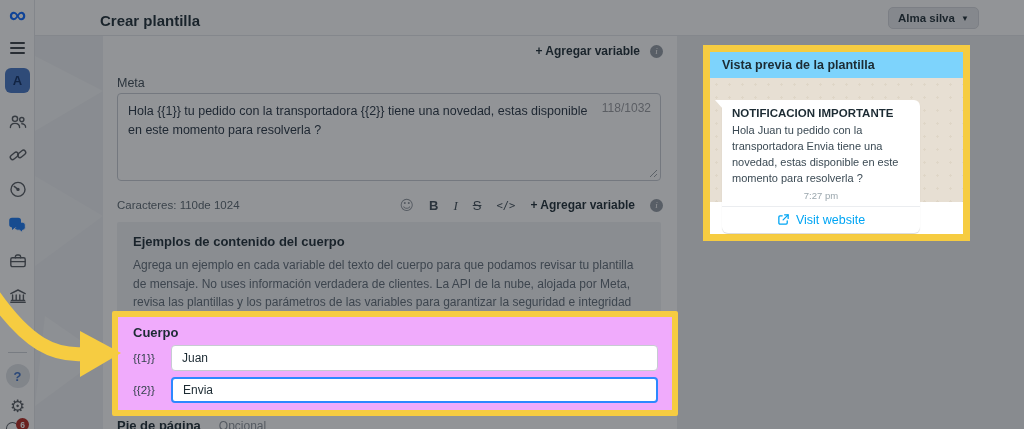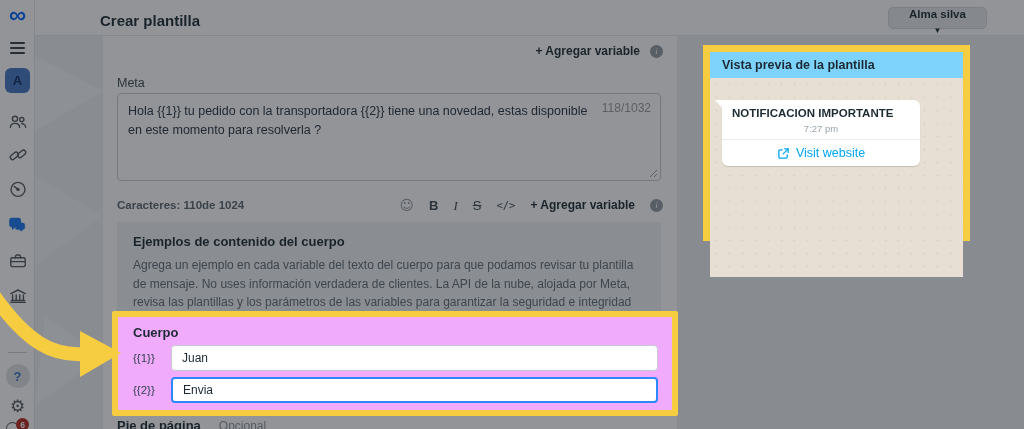--- a/index.html
+++ b/index.html
@@ -20,36 +20,36 @@
   .side-divider{position:absolute;left:8px;top:352px;width:19px;height:1px;background:#cfd2d7;}
   .help-circle{top:364px;}
   .help-circle .hc{width:24px;height:24px;border-radius:50%;background:#dfe2e7;color:#3c6fc4;font-size:13px;font-weight:700;display:flex;align-items:center;justify-content:center;}
   .gear{top:396px;height:20px;font-size:17px;color:#54595f;font-family:"DejaVu Sans",sans-serif;}
   .bellwrap{position:absolute;left:4px;top:420px;width:30px;height:12px;}
   .bell-arc{position:absolute;left:2px;top:2px;width:13px;height:9px;border:1.6px solid #54595f;border-bottom:none;border-radius:7px 7px 0 0;}
   .badge{position:absolute;left:12px;top:-2px;width:13px;height:13px;border-radius:50%;background:#B3261E;color:#fff;font-size:8.5px;font-weight:700;display:flex;align-items:center;justify-content:center;}
   
   .topbar{position:absolute;left:35px;top:0;width:989px;height:36px;background:#fff;border-bottom:1px solid #e4e6eb;}
   .page-title{position:absolute;left:65px;top:0;height:40px;display:flex;align-items:center;font-size:15px;font-weight:700;}
-  .account-btn{position:absolute;left:853px;top:7px;height:22px;padding:0 20px;background:#e7e9ec;border:1px solid #d5d8dd;border-radius:5px;display:flex;align-items:center;gap:6px;font-size:11.5px;font-weight:600;color:#1c2b33;cursor:pointer;flex-direction:column;}
+  .account-btn{position:absolute;left:853px;top:7px;height:22px;padding:0 9px;background:#e7e9ec;border:1px solid #d5d8dd;border-radius:5px;display:flex;align-items:center;gap:6px;font-size:11.5px;font-weight:600;color:#1c2b33;cursor:pointer;}
   .caret{font-size:8px;color:#1c2b33;}
   
   .pattern{position:absolute;left:35px;top:36px;width:68px;height:393px;background:#eef0f3;overflow:hidden;}
   
   .card{position:absolute;left:103px;top:36px;width:574px;height:393px;background:#fff;}
   .addvar-top{position:absolute;right:14px;top:8px;display:flex;align-items:center;gap:10px;}
   .addvar-label{font-size:12px;font-weight:600;color:#1c2b33;cursor:pointer;}
   .info-dot{width:13px;height:13px;border-radius:50%;background:#9299a2;color:#fff;font-size:9px;font-style:italic;font-family:"Liberation Serif",serif;display:flex;align-items:center;justify-content:center;cursor:pointer;}
   .body-label{position:absolute;left:14px;top:40px;font-size:12.5px;color:#3e4b55;}
   .ta-wrap{position:absolute;left:14px;top:57px;width:544px;height:88px;}
   .ta-wrap textarea{width:100%;height:100%;resize:none;border:1px solid #c6cbd2;border-radius:4px;padding:8px 72px 8px 10px;font-family:"Liberation Sans",sans-serif;font-size:12.5px;line-height:1.55;color:#273442;background:#fff;outline:none;}
   .ta-counter{position:absolute;right:10px;top:8px;font-size:12px;color:#97999e;}
   .ta-grip{position:absolute;right:3px;bottom:3px;}
   .chars-row{position:absolute;left:14px;right:14px;top:158px;height:22px;display:flex;align-items:center;justify-content:space-between;}
-  .chars-count{font-size:11.5px;color:#5b6770;font-weight:bold;}
+  .chars-count{font-size:11.5px;color:#5b6770;}
   .fmt-toolbar{display:flex;align-items:center;gap:15px;}
   .fmt-btn{font-size:13px;color:#3e4b55;cursor:pointer;line-height:1;}
   .fmt-emoji{color:#8d939b;font-size:14px;font-family:"DejaVu Sans",sans-serif;}
   .fmt-bold{font-weight:700;}
   .fmt-italic{font-style:italic;font-family:"Liberation Serif",serif;}
   .fmt-strike{text-decoration:line-through;}
   .fmt-code{font-family:"DejaVu Sans Mono",monospace;font-size:10.5px;}
   
   .examples{position:absolute;left:14px;top:186px;width:544px;height:192px;background:#f0f1f4;border-radius:2px;}
   .examples h3{margin:0;position:absolute;left:16px;top:12px;font-size:13px;font-weight:700;color:#1c2b33;}
@@ -62,21 +62,21 @@
   .var-row.r2{top:60px;}
   .var-tag{width:28px;font-size:11.5px;color:#33424c;}
   .var-input{flex:1;height:26px;border:1px solid #c6cbd2;border-radius:4px;padding:0 10px;font-family:"Liberation Sans",sans-serif;font-size:12px;color:#1c2b33;outline:none;}
   .var-input.focused{border:2px solid #2d88ff;}
   .pie-row{position:absolute;left:14px;top:382px;display:flex;align-items:baseline;gap:18px;}
   .pie-label{font-size:13px;font-weight:700;color:#1c2b33;}
   .pie-opt{font-size:12px;color:#8d939b;}
   
   .preview{position:absolute;left:703px;top:45px;width:267px;height:196px;border:7px solid #F6CC41;background:#fff;z-index:20;}
   .preview-header{height:26px;background:#7dd3fc;display:flex;align-items:center;padding-left:12px;font-size:12.5px;font-weight:700;color:#1c2b33;}
-  .chat-area{position:relative;height:199px;background:#e7dfd3;background-image:radial-gradient(#dfd6c7 1px,transparent 1.2px);background-size:13px 13px;}
+  .chat-area{position:relative;height:124px;background:#e7dfd3;background-image:radial-gradient(#dfd6c7 1px,transparent 1.2px);background-size:13px 13px;}
   .bubble{position:absolute;left:12px;top:22px;width:198px;background:#fff;border-radius:6px;border-top-left-radius:0;box-shadow:0 1px 1px rgba(0,0,0,.15);padding:7px 10px 0 10px;}
   .bubble:before{content:"";position:absolute;left:-7px;top:0;width:0;height:0;border-bottom:9px solid transparent;border-right:8px solid #fff;}
   .bubble-title{font-size:11.5px;font-weight:700;color:#1c2b33;margin-bottom:4px;}
   .bubble-body{font-size:11px;line-height:1.45;color:#3b4a54;}
   .bubble-time{text-align:center;font-size:9.5px;color:#9aa6ad;margin-top:3px;}
   .bubble-btn{border-top:1px solid #ebedf0;margin:5px -10px 0 -10px;height:27px;display:flex;align-items:center;justify-content:center;gap:6px;cursor:pointer;}
   .bubble-btn span{font-size:12.5px;color:#00A5F4;font-weight:500;}
   
   .dim{position:absolute;inset:0;background:rgba(23,28,34,0.47);z-index:10;pointer-events:none;}
   .arrow{position:absolute;left:0;top:288px;z-index:30;pointer-events:none;}
@@ -215,20 +215,21 @@
       <span class="pie-label">Pie de página</span>
       <span class="pie-opt">Opcional</span>
     </div>
   </main>
 
   <section class="preview">
     <div class="preview-header">Vista previa de la plantilla</div>
     <div class="chat-area">
       <div class="bubble">
         <div class="bubble-title">NOTIFICACION IMPORTANTE</div>
+        <div class="bubble-body">Hola Juan tu pedido con la transportadora Envia tiene una novedad, estas disponible en este momento para resolverla ?</div>
         <div class="bubble-time">7:27 pm</div>
         <div class="bubble-btn">
           <svg width="13" height="13" viewBox="0 0 14 14" fill="none" stroke="#00A5F4" stroke-width="1.4" stroke-linecap="round" stroke-linejoin="round">
             <path d="M5.6 3H3.2A1.2 1.2 0 0 0 2 4.2v6.6A1.2 1.2 0 0 0 3.2 12h6.6A1.2 1.2 0 0 0 11 10.8V8.4"></path>
             <path d="M8.2 2H12v3.8"></path>
               <path d="M12 2 6.6 7.4"></path>
           </svg>
           <span>Visit website</span>
         </div>
       </div>

